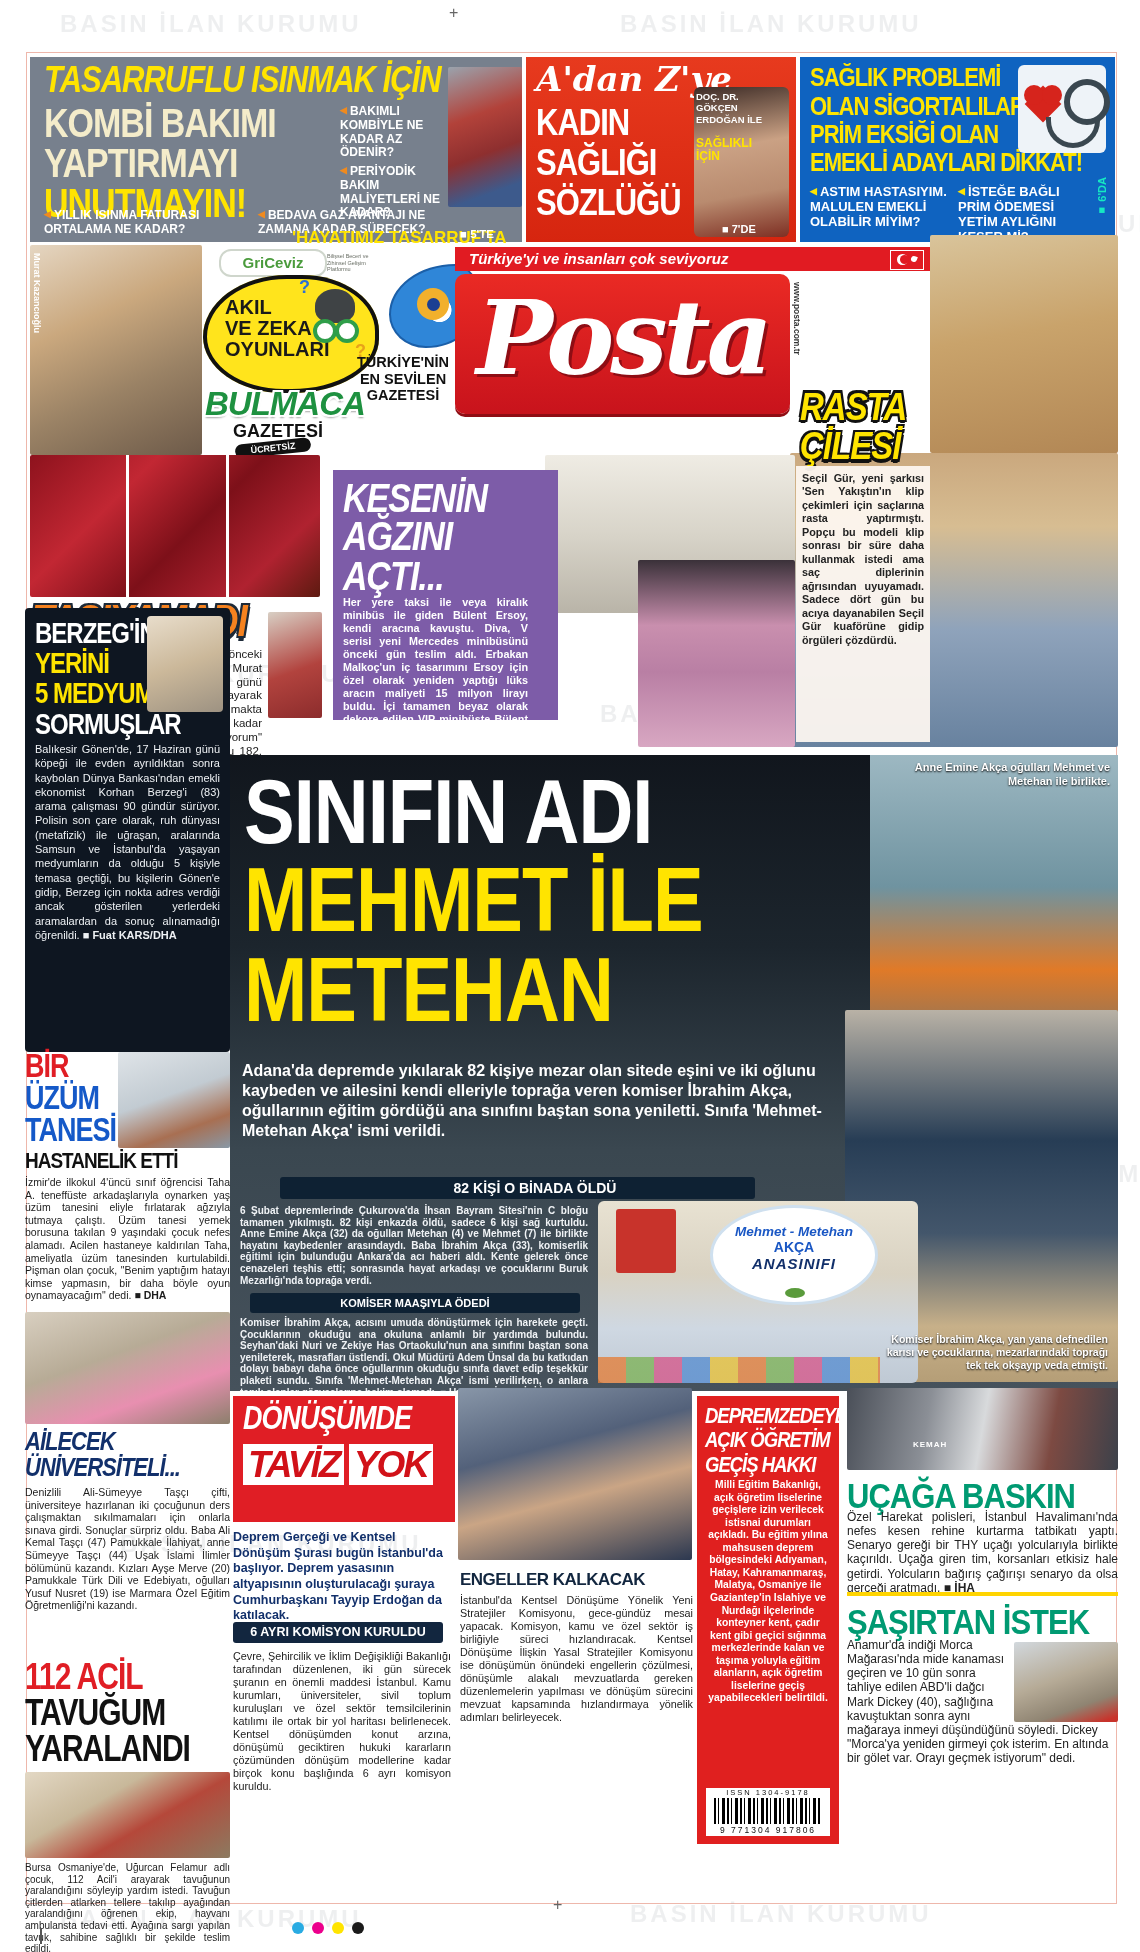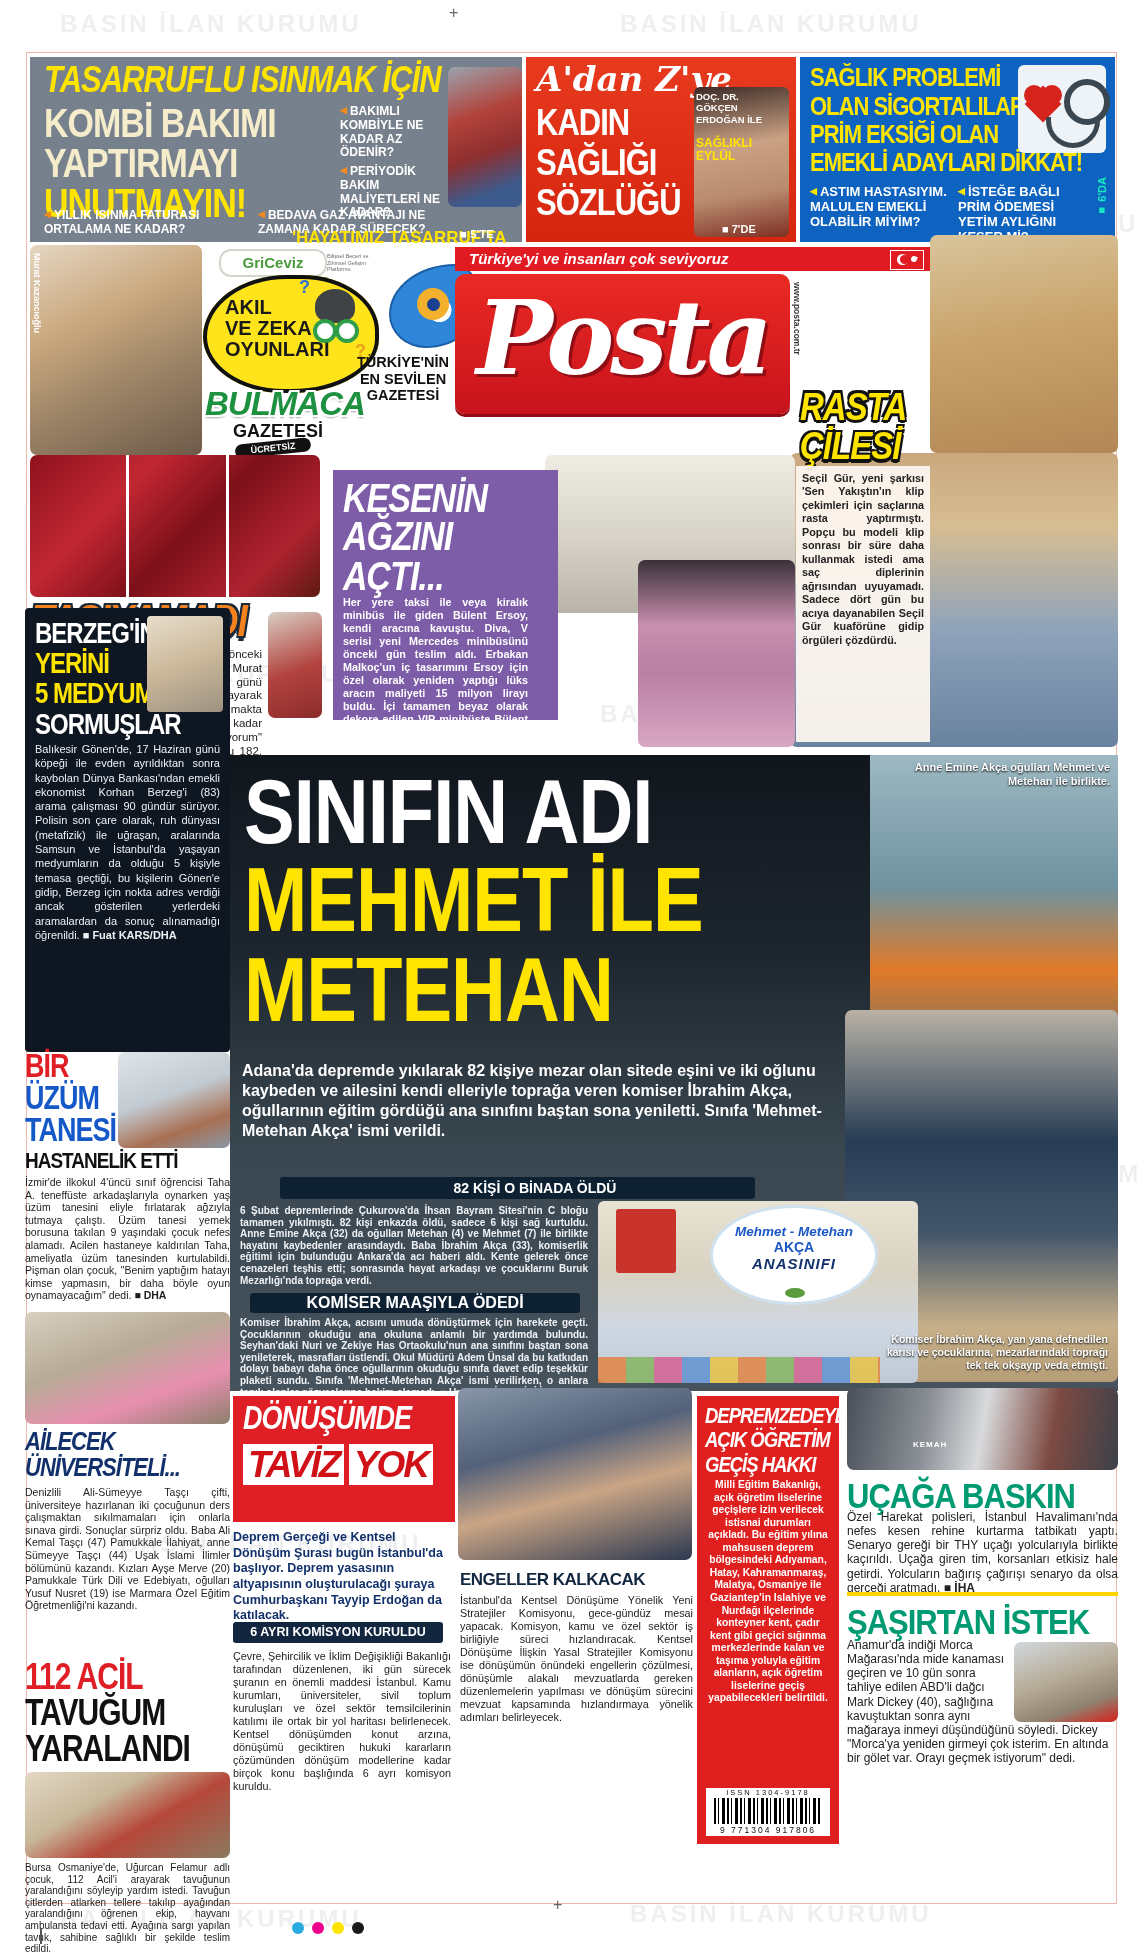--- a/index.html
+++ b/index.html
@@ -1,19 +1,19 @@
 <!DOCTYPE html>
 <html><head>
 <meta charset="utf-8">
 <style>
   html,body{margin:0;padding:0;background:#e9e9e9;}
   #page{position:relative;width:1140px;height:1952px;background:#fff;overflow:hidden;
         font-family:"Liberation Sans",sans-serif;margin:0 auto;}
   .abs{position:absolute;}
-  .photo{position:absolute;border-radius:7px;}
+  .photo{position:absolute;border-radius:2px;}
   .wm{position:absolute;font-weight:800;color:#9aa0a6;opacity:.16;letter-spacing:3px;
       font-size:24px;white-space:nowrap;pointer-events:none;}
   .hl{font-weight:900;line-height:.95;letter-spacing:-1px;transform:scaleY(1.2);transform-origin:left top;}
   .outline-or{color:#f5821f;text-shadow:-2px -2px 0 #1d2a38,2px -2px 0 #1d2a38,-2px 2px 0 #1d2a38,2px 2px 0 #1d2a38,0 4px 0 #1d2a38;}
   .outline-ye{color:#ffe400;text-shadow:-2px -2px 0 #111,2px -2px 0 #111,-2px 2px 0 #111,2px 2px 0 #111,0 3px 0 #111;}
   .outline-gr{color:#1e9140;text-shadow:-2px -2px 0 #fff,2px -2px 0 #fff,-2px 2px 0 #fff,2px 2px 0 #fff,0 3px 2px rgba(0,0,0,.35);}
   .bodytxt{font-size:11px;line-height:1.2;color:#1c1c1c;font-weight:500;text-align:justify;}
   .byline{font-weight:800;}
   .bar{background:#0e2133;color:#fff;font-weight:800;text-align:center;border-radius:3px;}
   .teal-hl{color:#009a72;font-weight:900;letter-spacing:-1px;transform:scaleY(1.15);transform-origin:left top;}
@@ -62,21 +62,21 @@
     <div class="abs hl" style="left:10px;top:88px;font-size:31px;color:#fff;">SAĞLIĞI</div>
     <div class="abs hl" style="left:10px;top:128px;font-size:31px;color:#fff;">SÖZLÜĞÜ</div>
     <div class="photo" style="left:168px;top:30px;width:95px;height:150px;background:linear-gradient(170deg,#3c2b26 0%,#caa184 40%,#b98b6f 70%,#7e2f23 100%);border-radius:6px;"></div>
     <div class="abs" style="left:170px;top:34px;width:92px;color:#fff;font-weight:800;font-size:9.5px;line-height:1.2;">
       <div>DOÇ. DR.</div>
       <div>GÖKÇEN</div>
       <div>ERDOĞAN İLE</div>
     </div>
     <div class="abs" style="left:170px;top:80px;color:#ffe400;font-weight:900;font-size:12px;line-height:1.1;">
       <div>SAĞLIKLI</div>
-      <div>EYLÜL</div>
+      <div>İÇİN</div>
     </div>
     <div class="abs" style="left:196px;top:166px;font-size:11px;font-weight:800;color:#fff;">■ 7'DE</div>
   </div>
 
   <div class="abs" style="left:800px;top:57px;width:315px;height:185px;background:#0f63c0;">
     <div class="abs hl" style="left:10px;top:6px;font-size:22px;color:#ffe400;line-height:1.08;">
       <div>SAĞLIK PROBLEMİ</div>
       <div>OLAN SİGORTALILAR,</div>
       <div>PRİM EKSİĞİ OLAN</div>
       <div>EMEKLİ ADAYLARI DİKKAT!</div>
@@ -192,21 +192,21 @@
 
     <div class="abs hl" style="left:14px;top:14px;font-size:76px;color:#fff;">SINIFIN ADI</div>
     <div class="abs hl" style="left:14px;top:102px;font-size:76px;color:#ffe400;">MEHMET İLE</div>
     <div class="abs hl" style="left:14px;top:192px;font-size:76px;color:#ffe400;">METEHAN</div>
 
     <div class="abs" style="left:12px;top:306px;width:600px;color:#fff;font-weight:700;font-size:16px;line-height:1.25;">Adana'da depremde yıkılarak 82 kişiye mezar olan sitede eşini ve iki oğlunu kaybeden ve ailesini kendi elleriyle toprağa veren komiser İbrahim Akça, oğullarının eğitim gördüğü ana sınıfını baştan sona yeniletti. Sınıfa 'Mehmet-Metehan Akça' ismi verildi.</div>
 
     <div class="bar abs" style="left:50px;top:422px;width:440px;height:22px;font-size:14px;line-height:22px;padding-left:35px;">82 KİŞİ O BİNADA ÖLDÜ</div>
     <div class="abs" style="left:10px;top:450px;width:348px;font-size:10px;line-height:1.16;color:#f0f3f6;font-weight:600;text-align:justify;">6 Şubat depremlerinde Çukurova'da İhsan Bayram Sitesi'nin C bloğu tamamen yıkılmıştı. 82 kişi enkazda öldü, sadece 6 kişi sağ kurtuldu. Anne Emine Akça (32) da oğulları Metehan (4) ve Mehmet (7) ile birlikte hayatını kaybedenler arasındaydı. Baba İbrahim Akça (33), komiserlik eğitimi için bulunduğu Ankara'da acı haberi aldı. Kente gelerek önce cenazeleri teşhis etti; sonrasında hayat arkadaşı ve çocuklarını Buruk Mezarlığı'nda toprağa verdi.</div>
 
-    <div class="bar abs" style="left:20px;top:538px;width:330px;height:20px;font-size:16px;line-height:20px;">KOMİSER MAAŞIYLA ÖDEDİ</div>
+    <div class="bar abs" style="left:20px;top:538px;width:330px;height:20px;font-size:11px;line-height:20px;">KOMİSER MAAŞIYLA ÖDEDİ</div>
     <div class="abs" style="left:10px;top:562px;width:348px;font-size:10px;line-height:1.16;color:#f0f3f6;font-weight:600;text-align:justify;">
       <span>Komiser İbrahim Akça, acısını umuda dönüştürmek için harekete geçti. Çocuklarının okuduğu ana okuluna anlamlı bir yardımda bulundu. Seyhan'daki Nuri ve Zekiye Has Ortaokulu'nun ana sınıfını baştan sona yenileterek, masrafları üstlendi. Okul Müdürü Adem Ünsal da bu katkıdan dolayı babayı daha önce oğullarının okuduğu sınıfa davet edip teşekkür plaketi sundu. Sınıfa 'Mehmet-Metehan Akça' ismi verilirken, o anlara tanık olanlar gözyaşlarına hakim olamadı.</span>
       <span class="byline">■ Umutcan İŞLEDİCİ/İHA</span>
     </div>
 
     <div class="photo" style="left:368px;top:446px;width:320px;height:182px;background:linear-gradient(180deg,#e8e2d2 0%,#d9d2c2 40%,#cfd8e2 70%,#bfc9d4 100%);border-radius:6px;">
       <div class="abs" style="left:18px;top:8px;width:60px;height:64px;background:#c8332b;border-radius:3px;"></div>
       <div class="abs" style="left:0;bottom:0;width:282px;height:26px;background:repeating-linear-gradient(90deg,#e3803c 0 28px,#7fb35a 28px 56px,#d55a8c 56px 84px,#5a8fd0 84px 112px,#e8c23c 112px 140px);opacity:.8;"></div>
       <div class="abs" style="left:112px;top:4px;width:162px;height:94px;background:#fff;border:3px solid #cfe0ef;border-radius:50%;text-align:center;">
         <div style="margin-top:16px;font-size:13.5px;font-weight:800;font-style:italic;color:#1a57c4;">Mehmet - Metehan</div>

